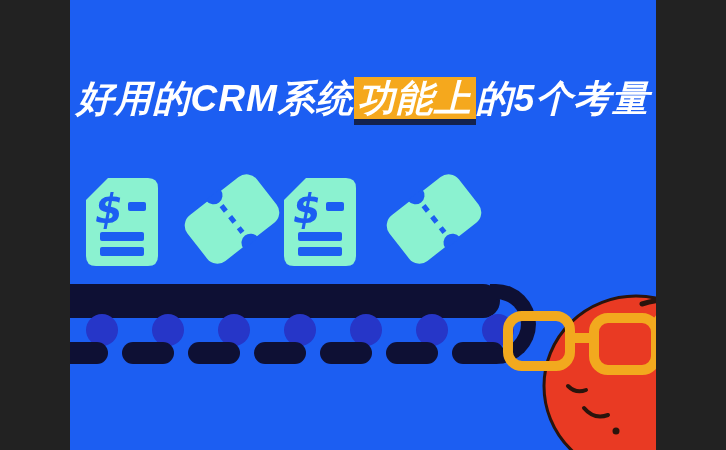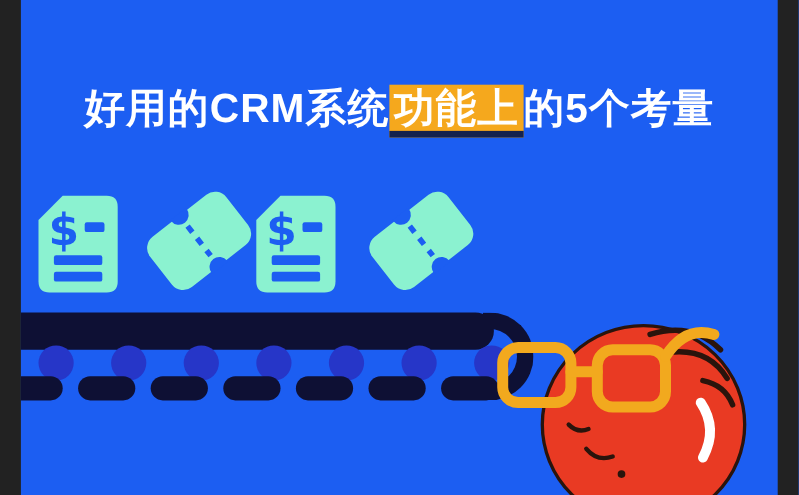--- a/index.html
+++ b/index.html
@@ -11,23 +11,24 @@
     --belt-dark:#0E1034;
     --wheel-blue:#2636C8;
     --character-red:#E93A23;
     --outline-dark:#2A140C;
     --glasses-yellow:#F2A91E;
   }
   *{box-sizing:border-box;}
   html,body{margin:0;padding:0;}
   body{background:#222;display:flex;justify-content:center;align-items:flex-start;}
   .stage{
-    position:relative;width:688px;height:450px;overflow:hidden;
+    position:relative;width:586px;height:450px;overflow:hidden;
     background:var(--background);
     font-family:"Liberation Sans",sans-serif;
+    font-style:italic;
   }
   
   .title{
     position:absolute;top:76px;left:0;width:100%;margin:0;
     text-align:center;color:var(--title-text);
     font-size:37px;font-weight:800;letter-spacing:1px;line-height:1.25;
     white-space:nowrap;
   }
   .hl{
     background:var(--highlight-bg);

